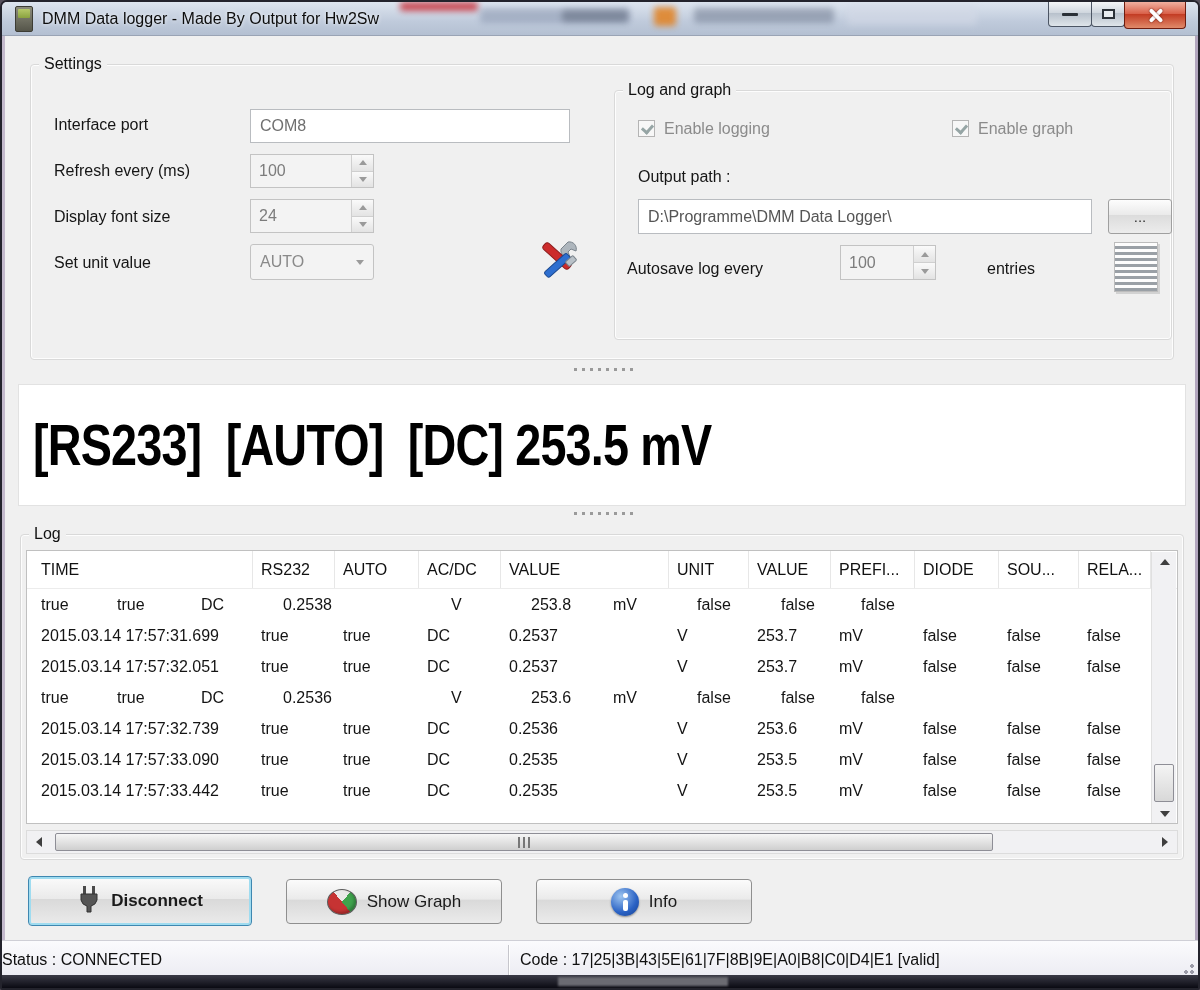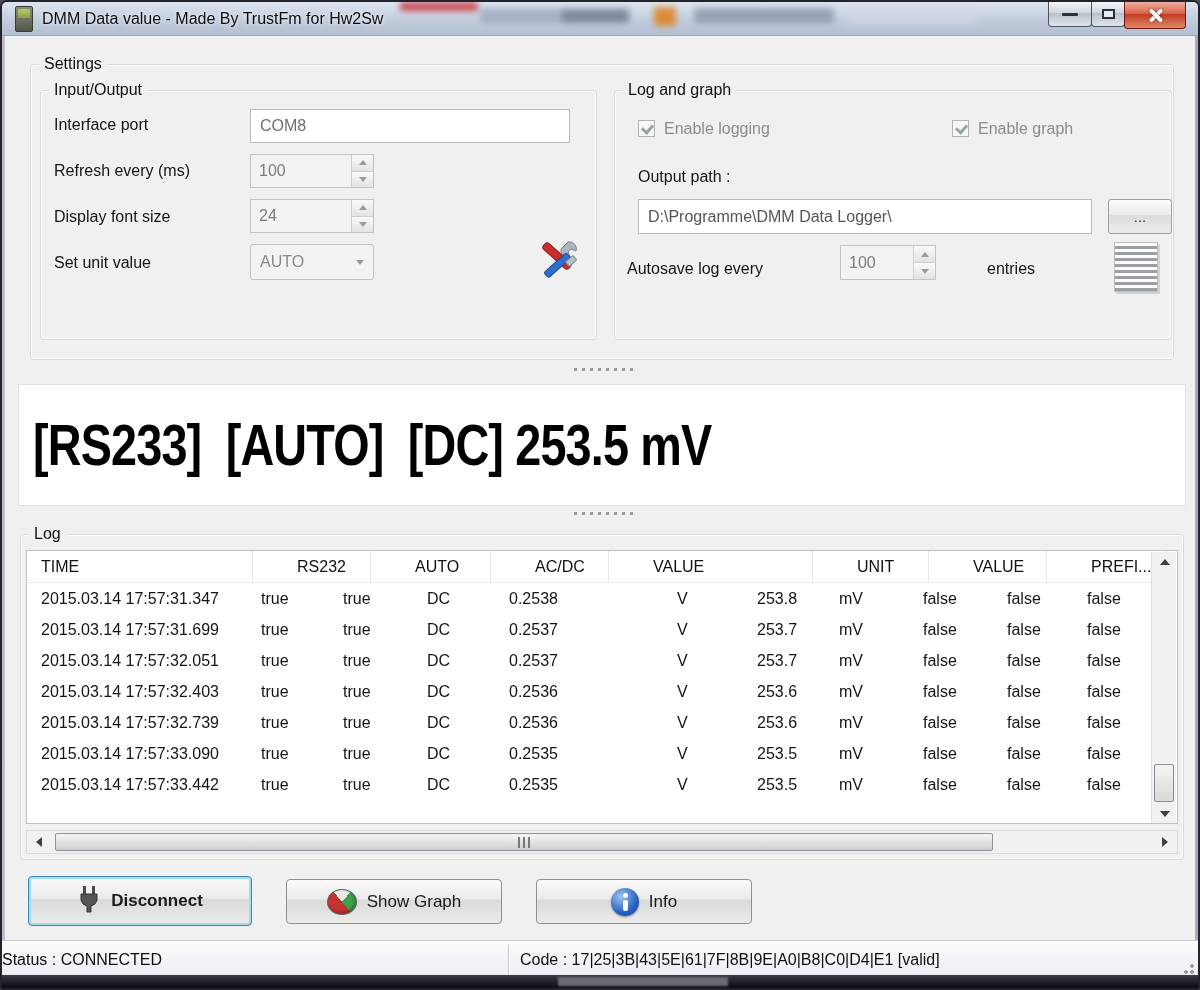--- a/index.html
+++ b/index.html
@@ -81,21 +81,21 @@
 
   
   .display-panel { position:absolute; left:16px; top:382px; width:1168px; height:122px;
                    background:#fff; border:1px solid #e2e2e2; display:flex; align-items:center; }
   .display-text { font-size:57px; font-weight:bold; color:#000; white-space:pre;
                   transform:scaleX(.82); transform-origin:left center; margin-left:14px; letter-spacing:-1px; }
 
   
   .table { position:absolute; left:24px; top:548px; width:1152px; height:274px; background:#fff;
            border:1px solid #c0c0c0; overflow:hidden; }
-  .thead { display:flex; height:32px; border-bottom:1px solid #ececec;gap:36px; }
+  .thead { display:flex; height:38px; border-bottom:1px solid #ececec; }
   .th { font-size:16px; color:#111; display:flex; align-items:center; padding-left:8px;
         border-right:1px solid #e7e7e7; flex:none; }
   .th:first-child { padding-left:14px; }
   .tr { display:flex; height:31px; }
   .td { font-size:16px; color:#141414; display:flex; align-items:center; padding-left:8px; flex:none; }
   .td:first-child { padding-left:14px; }
 
   
   .vscroll { position:absolute; right:1px; top:1px; width:25px; height:272px; background:#f1f1f3; border-left:1px solid #e0e0e0; }
   .vscroll .arr { position:absolute; left:0; width:25px; height:20px; display:flex; align-items:center; justify-content:center; }
@@ -145,43 +145,40 @@
 <div class="window">
 
   <div class="titlebar">
     <div class="blob" style="left:398px;top:0;width:78px;height:9px;background:#c8323c;opacity:.85;"></div>
     <div class="blob" style="left:478px;top:6px;width:150px;height:15px;background:#7d8aa5;opacity:.45;"></div>
     <div class="blob" style="left:560px;top:8px;width:66px;height:12px;background:#4e586b;opacity:.45;"></div>
     <div class="blob" style="left:652px;top:5px;width:22px;height:19px;background:#e2801e;opacity:.85;"></div>
     <div class="blob" style="left:692px;top:6px;width:140px;height:15px;background:#5f6a80;opacity:.45;"></div>
     <div class="blob" style="left:845px;top:3px;width:130px;height:20px;background:#d3d9e6;opacity:.6;"></div>
     <div class="app-icon"></div>
-    <div class="title-text">DMM Data value - Made By TrustFm for Hw2Sw</div>
+    <div class="title-text">DMM Data logger - Made By Output for Hw2Sw</div>
     <div class="winbtns">
       <div class="winbtn min">
           <div class="glyph-min"></div>
         </div>
       <div class="winbtn max">
           <div class="glyph-max"></div>
         </div>
       <div class="winbtn close">
           <div class="glyph-close"></div>
         </div>
     </div>
   </div>
 
   <div class="client"></div>
 
   <div class="groupbox" style="left:28px;top:62px;width:1144px;height:296px;">
     <div class="grouplabel">Settings</div>
   </div>
 
-  <div class="groupbox" style="left:38px;top:88px;width:557px;height:250px;">
-    <div class="grouplabel">Input/Output</div>
-  </div>
   <div class="fieldlabel" style="left:52px;top:114px;">Interface port</div>
   <div class="textbox" style="left:248px;top:107px;width:320px;height:34px;">
     <span>COM8</span>
   </div>
   <div class="fieldlabel" style="left:52px;top:160px;">Refresh every (ms)</div>
   <div class="spinner" style="left:248px;top:152px;width:124px;height:34px;">
     <div class="spin-value">100</div>
     <div class="spin-btns">
       <div class="spin-btn">
           <div class="tri-up"></div>
@@ -284,21 +281,20 @@
         <div class="th" style="width: 168px;">VALUE</div>
         <div class="th" style="width: 80px;">UNIT</div>
         <div class="th" style="width: 82px;">VALUE</div>
         <div class="th" style="width: 84px;">PREFI...</div>
         <div class="th" style="width: 84px;">DIODE</div>
         <div class="th" style="width: 80px;">SOU...</div>
         <div class="th" style="width: 72px;">RELA...</div>
       </div>
     <div id="tbody">
         <div class="tr">
-          <div class="td" style="width: 226px;">2015.03.14 17:57:31.347</div>
           <div class="td" style="width: 82px;">true</div>
           <div class="td" style="width: 84px;">true</div>
           <div class="td" style="width: 82px;">DC</div>
           <div class="td" style="width: 168px;">0.2538</div>
           <div class="td" style="width: 80px;">V</div>
           <div class="td" style="width: 82px;">253.8</div>
           <div class="td" style="width: 84px;">mV</div>
           <div class="td" style="width: 84px;">false</div>
           <div class="td" style="width: 80px;">false</div>
           <div class="td" style="width: 72px;">false</div>
@@ -323,21 +319,20 @@
           <div class="td" style="width: 82px;">DC</div>
           <div class="td" style="width: 168px;">0.2537</div>
           <div class="td" style="width: 80px;">V</div>
           <div class="td" style="width: 82px;">253.7</div>
           <div class="td" style="width: 84px;">mV</div>
           <div class="td" style="width: 84px;">false</div>
           <div class="td" style="width: 80px;">false</div>
           <div class="td" style="width: 72px;">false</div>
         </div>
         <div class="tr">
-          <div class="td" style="width: 226px;">2015.03.14 17:57:32.403</div>
           <div class="td" style="width: 82px;">true</div>
           <div class="td" style="width: 84px;">true</div>
           <div class="td" style="width: 82px;">DC</div>
           <div class="td" style="width: 168px;">0.2536</div>
           <div class="td" style="width: 80px;">V</div>
           <div class="td" style="width: 82px;">253.6</div>
           <div class="td" style="width: 84px;">mV</div>
           <div class="td" style="width: 84px;">false</div>
           <div class="td" style="width: 80px;">false</div>
           <div class="td" style="width: 72px;">false</div>

